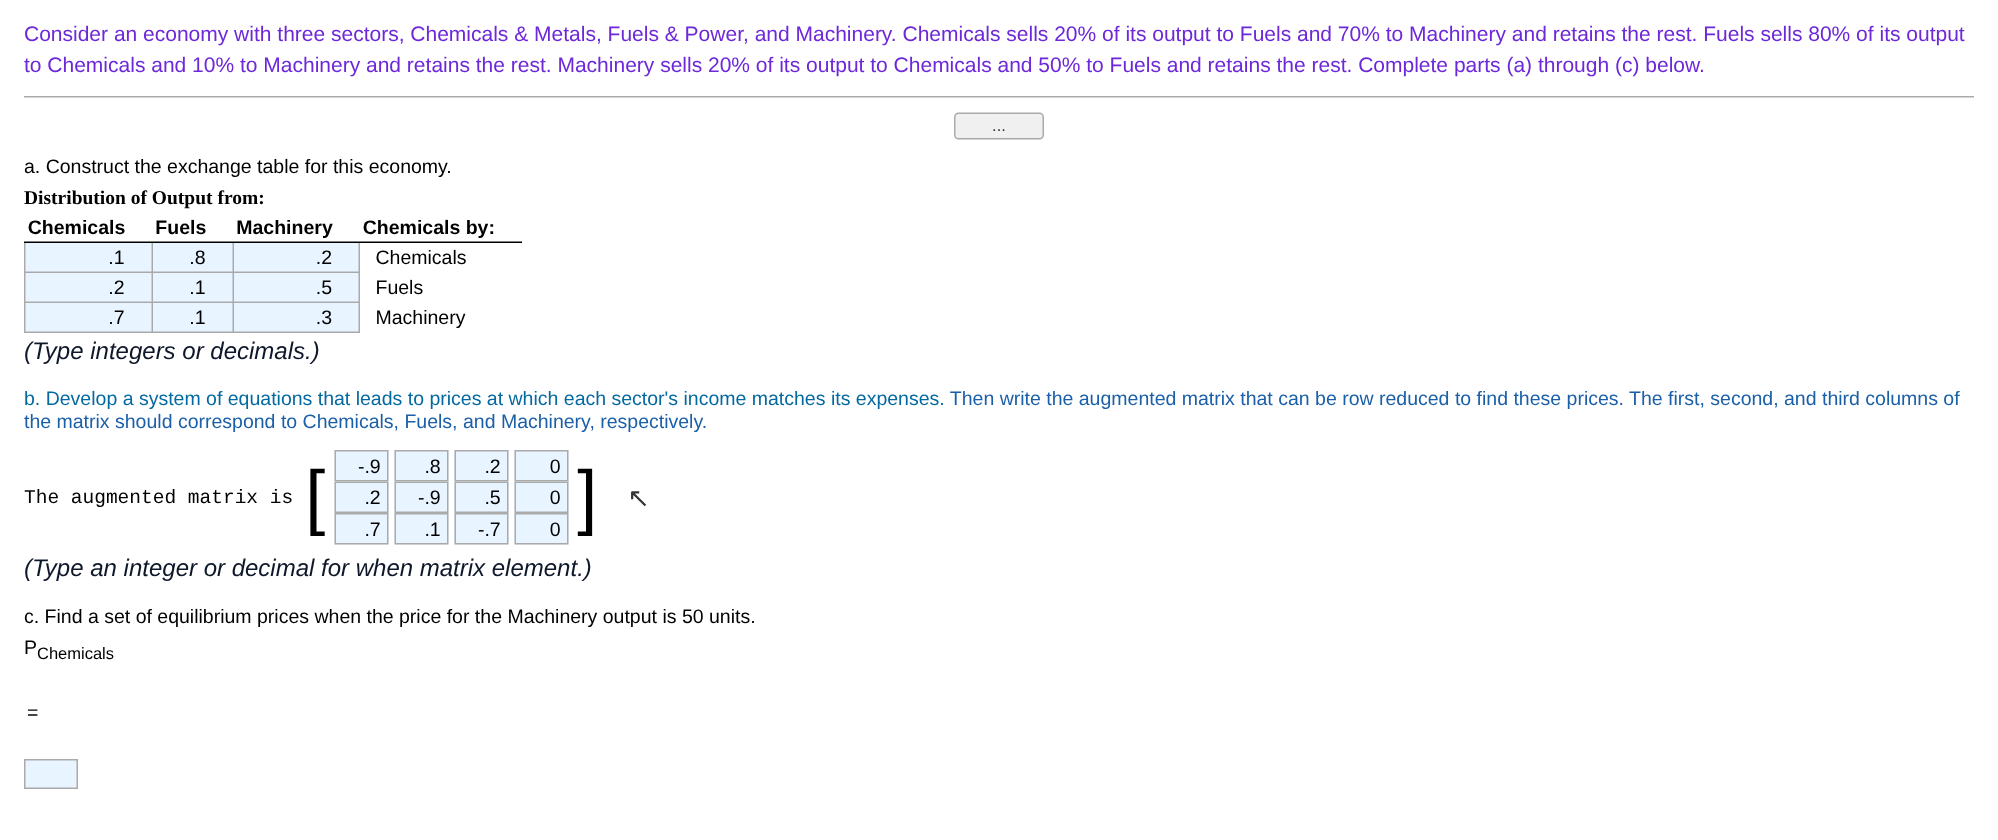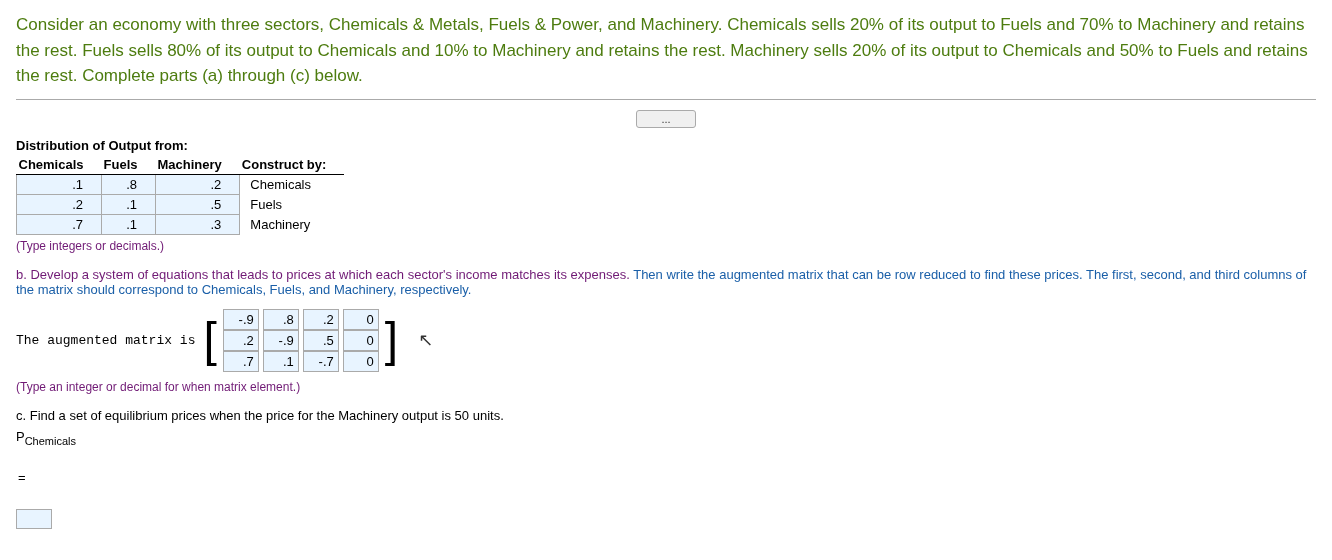--- a/index.html
+++ b/index.html
@@ -6,23 +6,23 @@
     body {
       font-family: Arial, sans-serif;
       font-size: 13px;
       color: #000;
       background: #fff;
       width: 1332px;
       min-height: 560px;
       padding: 12px 16px;
     }
     .problem-text {
-      font-size: 17px;
+      font-size: 14px;
       line-height: 1.5;
-      color: #4d7c0f;
+      color: #6d28d9;
       margin-bottom: 10px;
     }
     .divider {
       border: none;
       border-top: 1px solid #aaa;
       margin: 10px 0;
     }
     .expand-btn {
       display: block;
       margin: 0 auto 10px auto;
@@ -38,29 +38,31 @@
     }
     .section {
       margin-bottom: 14px;
     }
     .section-label {
       font-size: 13px;
       color: #000;
       margin-bottom: 6px;
     }
     .hint-text {
-      color: #701a75;
-      font-size: 12px;
+      color: #0f172a;
+      font-size: 16px;
       margin-top: 4px;
+      font-style: italic;
     }
     
     .table-title {
       font-weight: bold;
       font-size: 13px;
       margin-bottom: 2px;
+      font-family: Liberation Serif, serif;
     }
     table.exchange-table {
       border-collapse: collapse;
       margin-bottom: 4px;
     }
     table.exchange-table th {
       font-size: 13px;
       font-weight: bold;
       border-bottom: 1px solid #000;
       padding: 2px 18px 2px 2px;
@@ -160,28 +162,31 @@
 
 <div class="problem-text">
   <span>Consider an economy with three sectors, Chemicals &amp; Metals, Fuels &amp; Power, and Machinery. Chemicals sells 20% of its output to Fuels and 70% to Machinery and retains the rest. Fuels sells 80% of its output to Chemicals and 10% to Machinery and retains the rest. Machinery sells 20% of its output to Chemicals and 50% to Fuels and retains the rest. Complete parts (a) through (c) below.</span>
 </div>
 
 <hr class="divider">
 
 <button class="expand-btn">...</button>
 
 <div class="section">
+  <div class="section-label">
+    <span>a. Construct the exchange table for this economy.</span>
+  </div>
   <div class="table-title">Distribution of Output from:</div>
   <table class="exchange-table">
     <thead>
       <tr>
         <th>Chemicals</th>
         <th>Fuels</th>
         <th>Machinery</th>
-        <th>Construct by:</th>
+        <th>Chemicals by:</th>
       </tr>
     </thead>
     <tbody id="exchange-table-body">
     <tr>
           <td>.1</td>
           <td>.8</td>
           <td>.2</td>
           <td class="label-col">Chemicals</td>
         </tr>
         <tr>
@@ -196,21 +201,21 @@
           <td>.3</td>
           <td class="label-col">Machinery</td>
         </tr>
       </tbody>
   </table>
   <div class="hint-text">(Type integers or decimals.)</div>
 </div>
 
 <div class="section">
   <div class="section-label">
-    <span style="color:#701a75;">b. Develop a system of equations that leads to prices at which each sector's income matches its expenses.</span>
+    <span style="color:#0369a1;">b. Develop a system of equations that leads to prices at which each sector's income matches its expenses.</span>
     <span style="color:#1a5fa8;">Then write the augmented matrix that can be row reduced to find these prices. The first, second, and third columns of the matrix should correspond to Chemicals, Fuels, and Machinery, respectively.</span>
   </div>
   <div class="matrix-section">
     <span class="matrix-label">The augmented matrix is</span>
     <div class="matrix-outer">
       <div class="bracket-left">[</div>
       <div class="matrix-rows" id="matrix-rows">
       <div class="matrix-row">
             <div class="matrix-cell">-.9</div>
             <div class="matrix-cell">.8</div>

